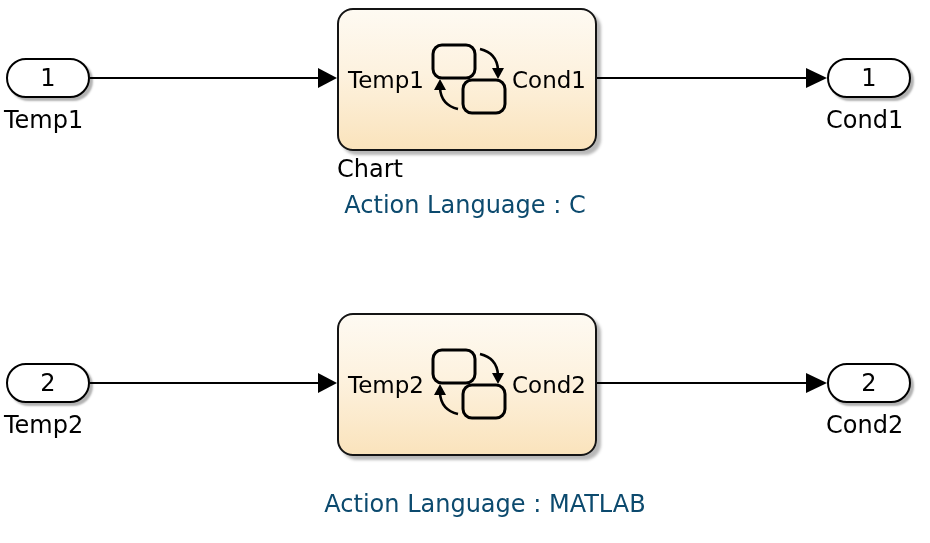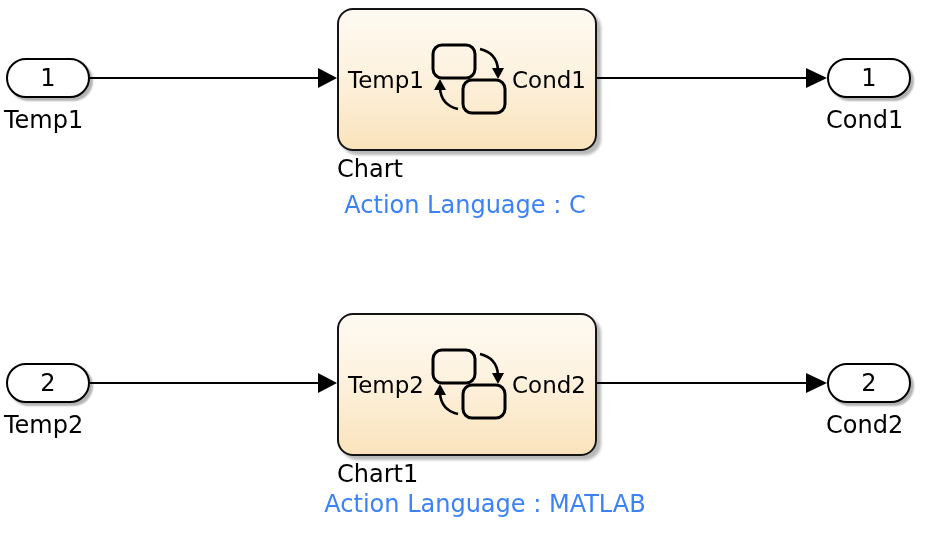--- a/index.html
+++ b/index.html
@@ -108,21 +108,21 @@
     line-height: 1.1;
     white-space: nowrap;
   }
   .block-sub {
     position: absolute;
     width: 930px;
     left: 0px;
     top: 192px;
     text-align: center;
     font-size: 24px;
-    color: #3b82f6;
+    color: #0c4a6e;
     line-height: 1.1;
     white-space: nowrap;
   }
   .block-sub-2 { top: 186px; padding-left: 20px; }
 
   .wire { position: absolute; left: 0; top: 0; }
 </style>
 </head>
 <body>
 
@@ -192,21 +192,20 @@
           <path d="M 49 6 Q 66 10 67 27" fill="none" stroke="#000000" stroke-width="2.6"></path>
           <polygon points="61,25 67,36 73,25" fill="#000000"></polygon>
           <path d="M 27 66 Q 10 62 9 45" fill="none" stroke="#000000" stroke-width="2.6"></path>
           <polygon points="3,47 9,36 15,47" fill="#000000"></polygon>
         </svg>
       </span>
 
       <span class="chart-io chart-io-out">Cond2</span>
     </div>
 
-    <div class="block-name">Chart1</div>
     <div class="block-sub block-sub-2">Action Language : MATLAB</div>
 
     <div class="port port-out">
       <span class="port-num">2</span>
     </div>
     <div class="port-label label-out">Cond2</div>
   </div>
 
 </div>
 

